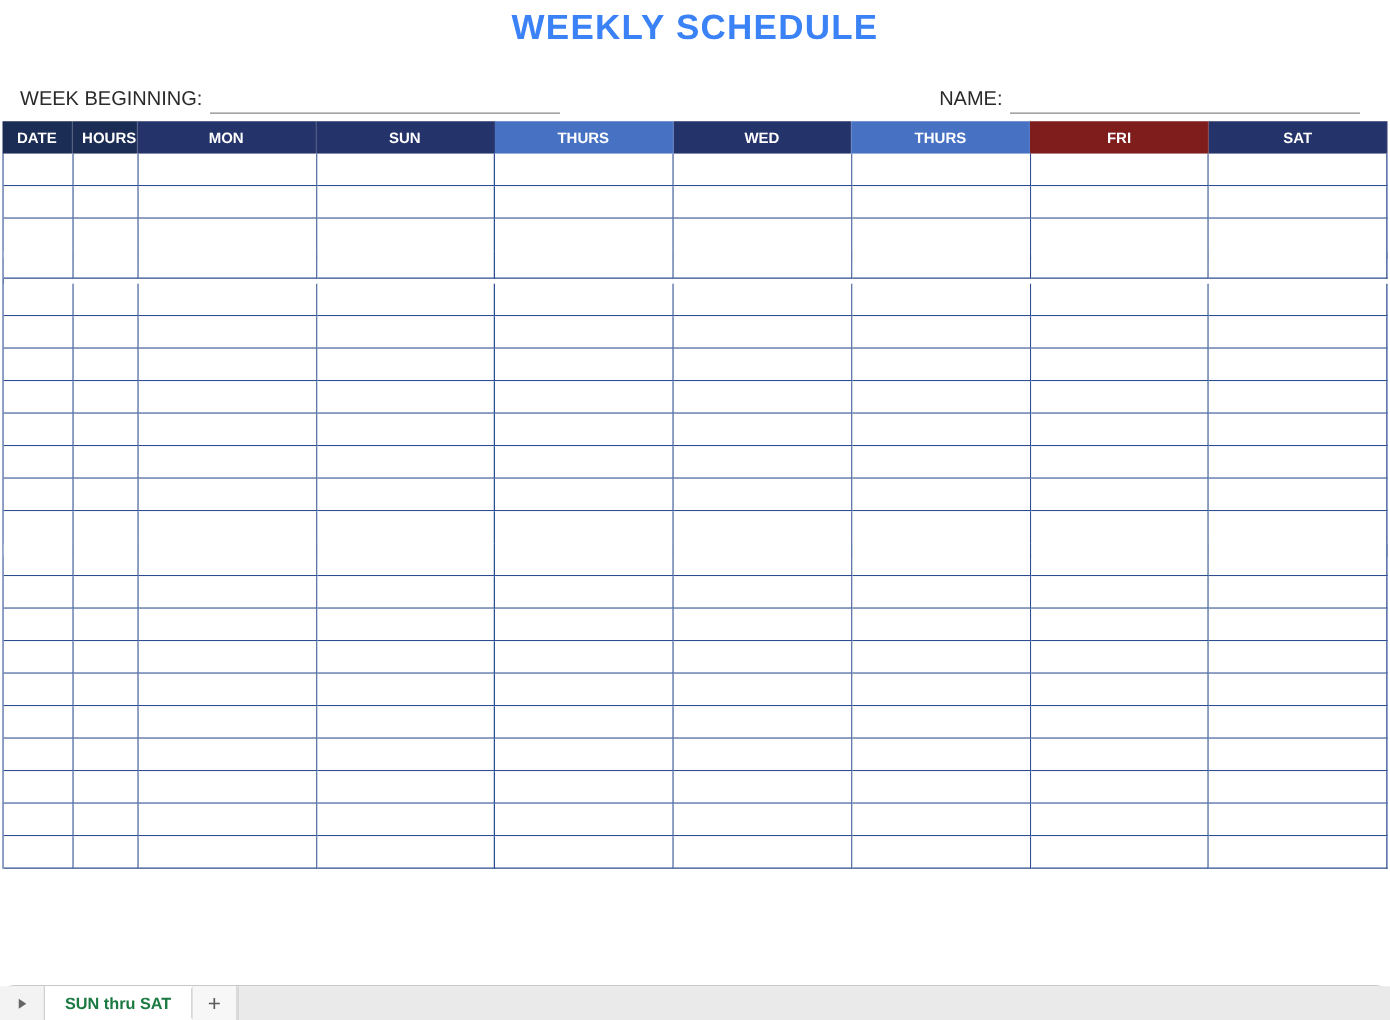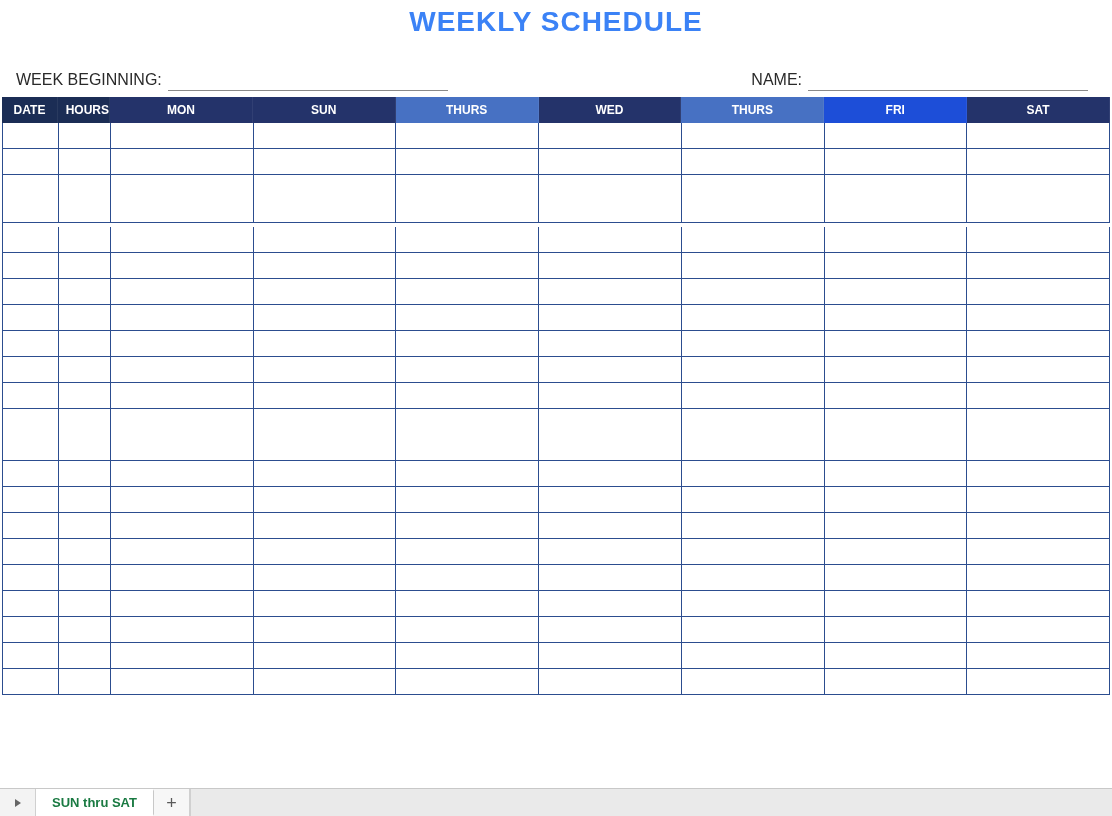--- a/index.html
+++ b/index.html
@@ -77,21 +77,21 @@
   }
 
   
   .grid-header .c1 { background:#1b2d55; }
   .grid-header .c2 { background:#1b2d55;text-align:right; }
   .grid-header .c3 { background:#24336a; }
   .grid-header .c4 { background:#24336a; }
   .grid-header .c5 { background:#4771c3; }
   .grid-header .c6 { background:#24336a; }
   .grid-header .c7 { background:#4771c3; }
-  .grid-header .c8 { background:#1d4ed8; }
+  .grid-header .c8 { background:#7f1d1d; }
   .grid-header .c9 { background:#24336a; }
 
   
   .grid-body {
     width: calc(100% - 4px);
     margin: 0 2px;
     border-left: 1px solid #2c4d8f;
   }
   .grow {
     display: flex;
@@ -113,20 +113,21 @@
     position: absolute;
     left: 0;
     right: 0;
     bottom: 0;
     height: 28px;
     background: #ffffff;
     border-top: 1px solid #c8c8c8;
     display: flex;
     align-items: stretch;
     font-size: 13px;
+    border-radius: 12px;
   }
   .tab-scroll-btn {
     width: 36px;
     display: flex;
     align-items: center;
     justify-content: center;
     border-right: 1px solid #d0d0d0;
     color: #666;
     background: #f3f3f3;
   }

